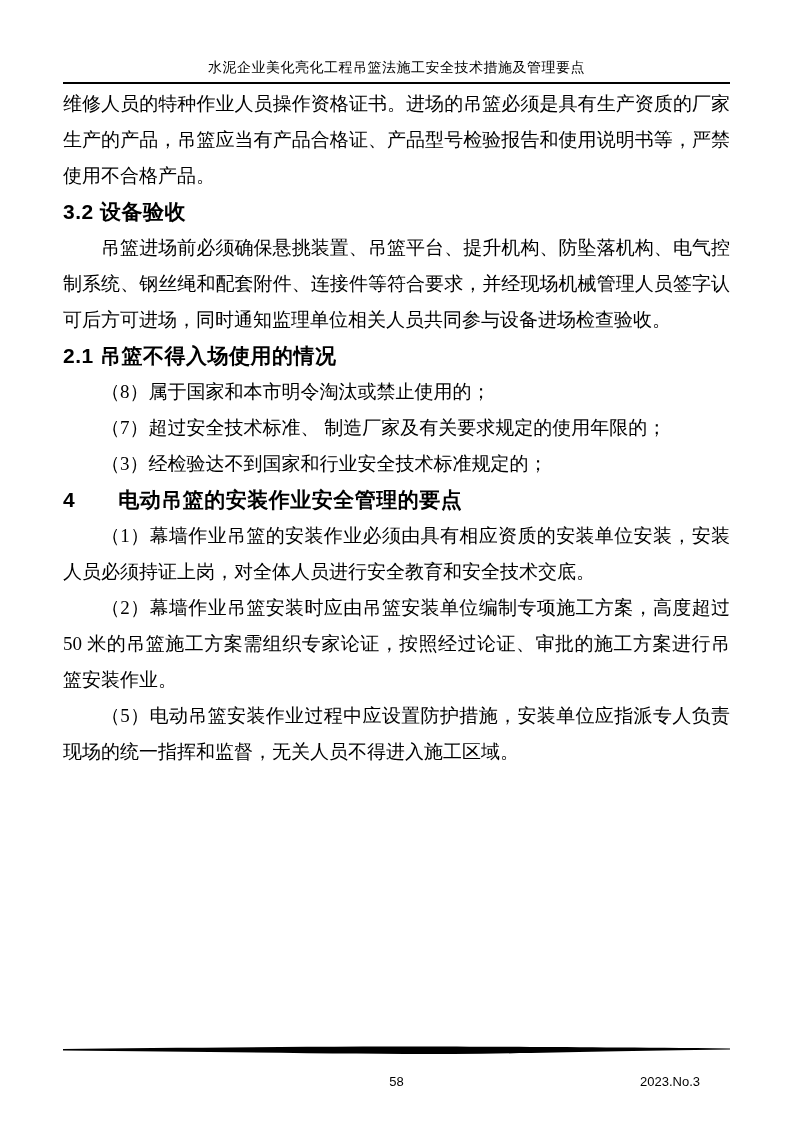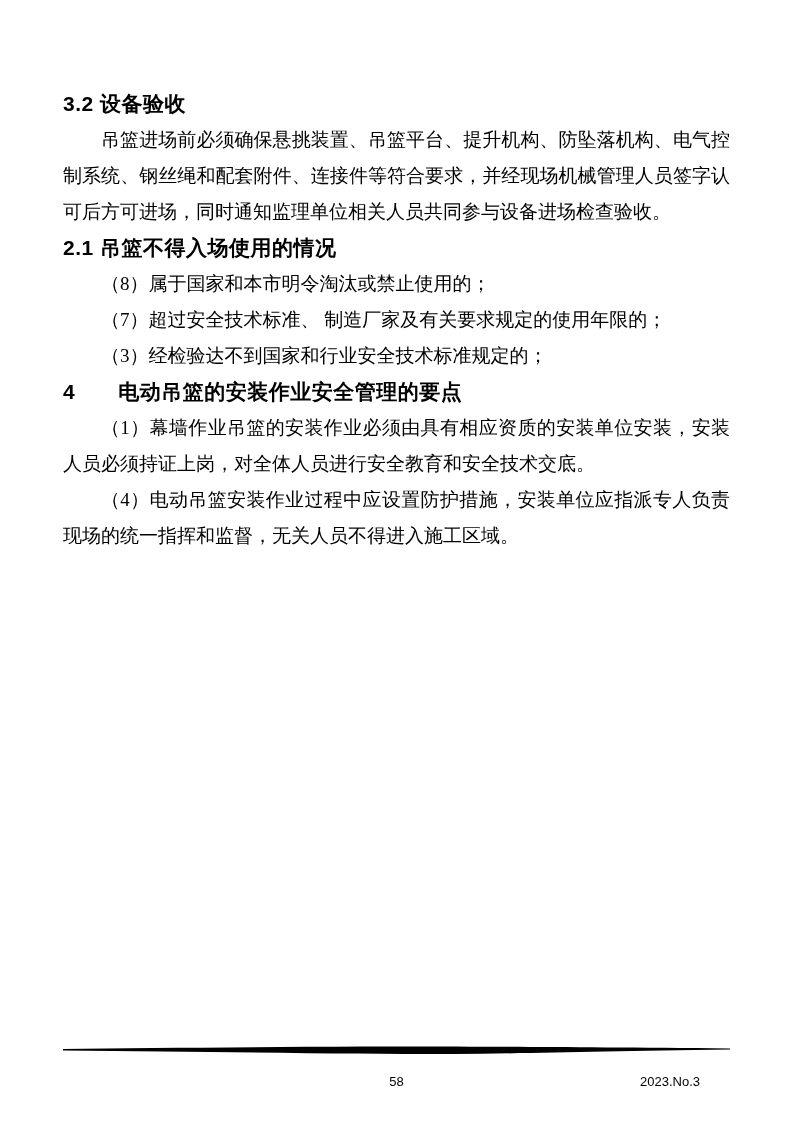--- a/index.html
+++ b/index.html
@@ -71,31 +71,37 @@
   }
   .issue {
     position: absolute; right: 30px; top: 0;
   }
 </style>
 </head>
 <body>
 
 <div class="page">
 
+  <div class="header">
+    <div class="header-title">水泥企业美化亮化工程吊篮法施工安全技术措施及管理要点</div>
+    <div class="header-rule"></div>
+  </div>
 
   <div class="content">
+    <p class="body-p">维修人员的特种作业人员操作资格证书。进场的吊篮必须是具有生产资质的厂家生产的产品，吊篮应当有产品合格证、产品型号检验报告和使用说明书等，严禁使用不合格产品。</p>
     <h3 class="h-sub">3.2 设备验收</h3>
     <p class="body-p indent">吊篮进场前必须确保悬挑装置、吊篮平台、提升机构、防坠落机构、电气控制系统、钢丝绳和配套附件、连接件等符合要求，并经现场机械管理人员签字认可后方可进场，同时通知监理单位相关人员共同参与设备进场检查验收。</p>
     <h3 class="h-sub">2.1 吊篮不得入场使用的情况</h3>
     <p class="body-p list-line">（8）属于国家和本市明令淘汰或禁止使用的；</p>
     <p class="body-p list-line">（7）超过安全技术标准、 制造厂家及有关要求规定的使用年限的；</p>
     <p class="body-p list-line">（3）经检验达不到国家和行业安全技术标准规定的；</p>
     <h2 class="h-main">4　　电动吊篮的安装作业安全管理的要点</h2>
     <p class="body-p indent">（1）幕墙作业吊篮的安装作业必须由具有相应资质的安装单位安装，安装人员必须持证上岗，对全体人员进行安全教育和安全技术交底。</p>
-    <p class="body-p indent">（4）电动吊篮安装作业过程中应设置防护措施，安装单位应指派专人负责现场的统一指挥和监督，无关人员不得进入施工区域。</p>
+    <p class="body-p indent">（2）幕墙作业吊篮安装时应由吊篮安装单位编制专项施工方案，高度超过 50 米的吊篮施工方案需组织专家论证，按照经过论证、审批的施工方案进行吊篮安装作业。</p>
+    <p class="body-p indent">（5）电动吊篮安装作业过程中应设置防护措施，安装单位应指派专人负责现场的统一指挥和监督，无关人员不得进入施工区域。</p>
   </div>
 
   <div class="footer">
     <svg class="footer-rule-svg" viewBox="0 0 667 12" preserveAspectRatio="none" xmlns="http://www.w3.org/2000/svg">
       <path fill="#000000" d="M0,5.0 C80,4.1 180,3.2 300,2.6 C380,2.2 480,2.9 667,4.4
                L667,5.6 C540,7.4 470,9.3 390,10.1 C290,10.2 150,7.6 0,6.4 Z"></path>
     </svg>
     <div class="footer-texts">
       <span class="page-num">58</span>
       <span class="issue">2023.No.3</span>

